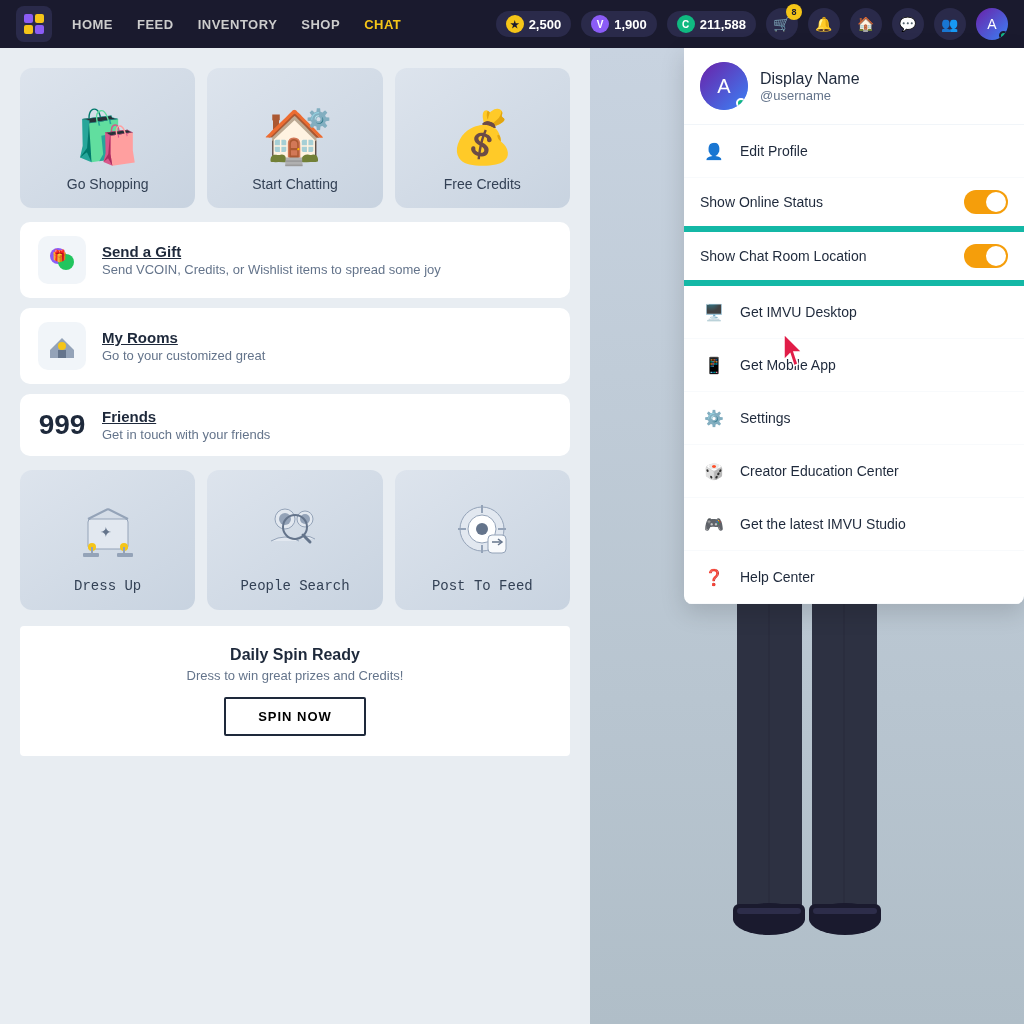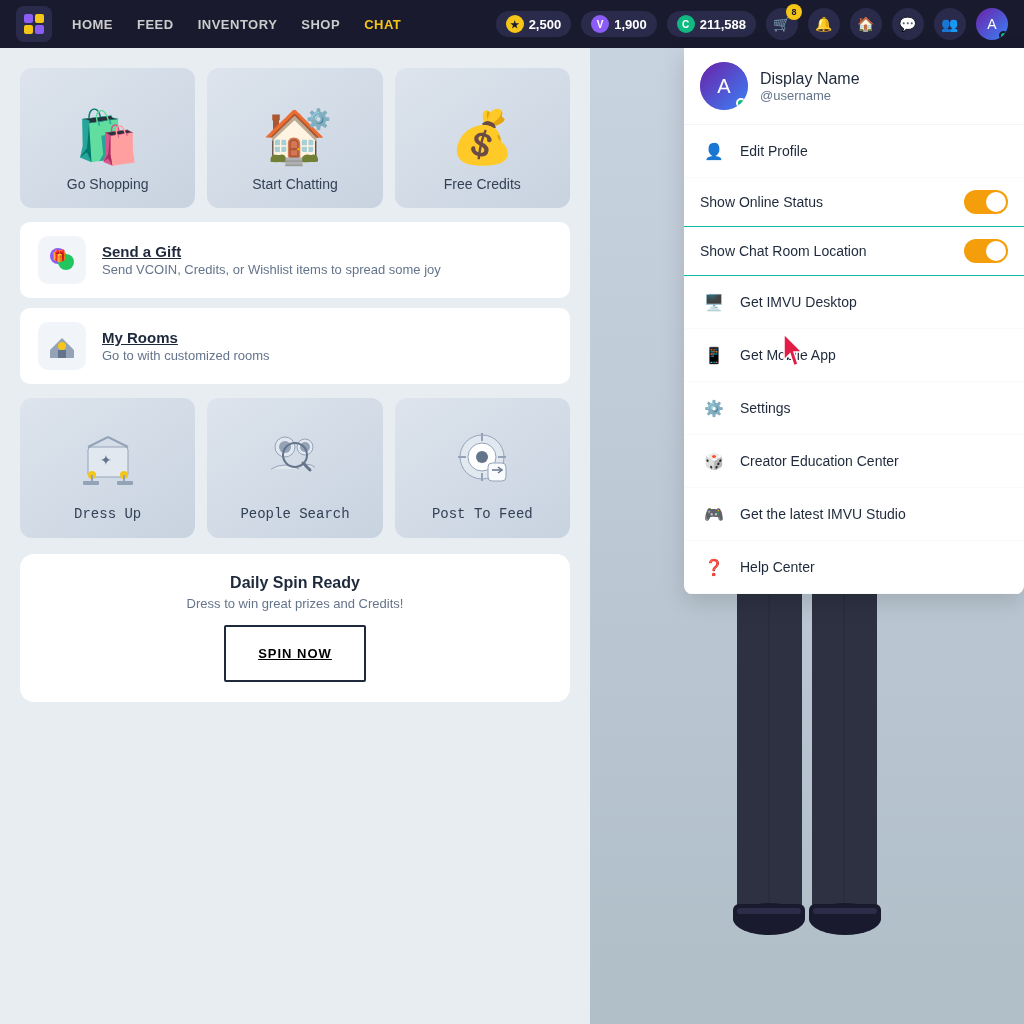--- a/index.html
+++ b/index.html
@@ -142,36 +142,35 @@
       display: flex; flex-direction: column; align-items: center; justify-content: flex-end;
       min-height: 140px;
       cursor: pointer;
     }
     .bottom-card-icon { font-size: 48px; margin-bottom: 8px; }
     .bottom-card-label { font-size: 14px; color: #334155; font-weight: 500; font-family: Liberation Mono, monospace; }
 
     
     .daily-spin {
       background: #fff;
-      border-radius: 14px;
+      border-radius: 4px;
       padding: 20px;
       text-align: center;
     }
     .daily-spin h3 { font-size: 16px; font-weight: 700; color: #1e293b; margin-bottom: 4px; }
     .daily-spin p { font-size: 13px; color: #64748b; margin-bottom: 14px; }
     .spin-btn {
       border: 2px solid #1e293b;
       background: transparent;
-      padding: 19px 32px;
+      padding: 10px 32px;
       font-size: 13px; font-weight: 700;
       letter-spacing: 1px;
       text-transform: uppercase;
       cursor: pointer;
       border-radius: 2px;
-      text-decoration: underline;
     }
 
     
     .right-panel {
       flex: 1;
       position: relative;
       background: linear-gradient(180deg, #c8d3e0 0%, #b0bec8 100%);
       overflow: hidden;
     }
     .character-area {
@@ -226,21 +225,21 @@
     }
     .dropdown-item-icon {
       width: 28px; height: 28px;
       display: flex; align-items: center; justify-content: center;
       font-size: 16px; color: #64748b;
     }
     .toggle-row {
       display: flex; align-items: center; justify-content: space-between;
       padding: 12px 16px;
       cursor: pointer;
-      border-bottom: 1px solid #14b8a6;
+      border-bottom: 6px solid #14b8a6;
       text-align: right;
     }
     .toggle-label { font-size: 14px; color: #1e293b; }
     .toggle {
       width: 44px; height: 24px;
       background: #f59e0b;
       border-radius: 12px;
       position: relative;
       flex-shrink: 0;
     }
@@ -345,24 +344,31 @@
     <div class="list-item">
       <div class="list-icon-wrap">
         <svg width="32" height="32" viewBox="0 0 32 32">
           <path d="M4 20 L16 8 L28 20 L28 28 L4 28 Z" fill="#94a3b8"></path>
           <rect x="12" y="20" width="8" height="8" fill="#64748b"></rect>
           <circle cx="16" cy="16" r="4" fill="#f5c518"></circle>
         </svg>
       </div>
       <div class="list-item-text">
         <h3>My Rooms</h3>
-        <p>Go to with customized rooms</p>
-      </div>
-    </div>
-
+        <p>Go to your customized great</p>
+      </div>
+    </div>
+
+    <div class="list-item">
+      <div class="friends-count">999</div>
+      <div class="list-item-text">
+        <h3>Friends</h3>
+        <p>Get in touch with your friends</p>
+      </div>
+    </div>
 
 
     <div class="bottom-cards">
       <div class="bottom-card">
         <div class="bottom-card-icon">
           <svg width="60" height="60" viewBox="0 0 60 60">
             <rect x="10" y="20" width="40" height="30" rx="3" fill="#e2e8f0" stroke="#94a3b8" stroke-width="1"></rect>
             <line x1="10" y1="20" x2="30" y2="10" stroke="#94a3b8" stroke-width="2"></line>
             <line x1="50" y1="20" x2="30" y2="10" stroke="#94a3b8" stroke-width="2"></line>
             <circle cx="14" cy="48" r="4" fill="#f5c518"></circle>

